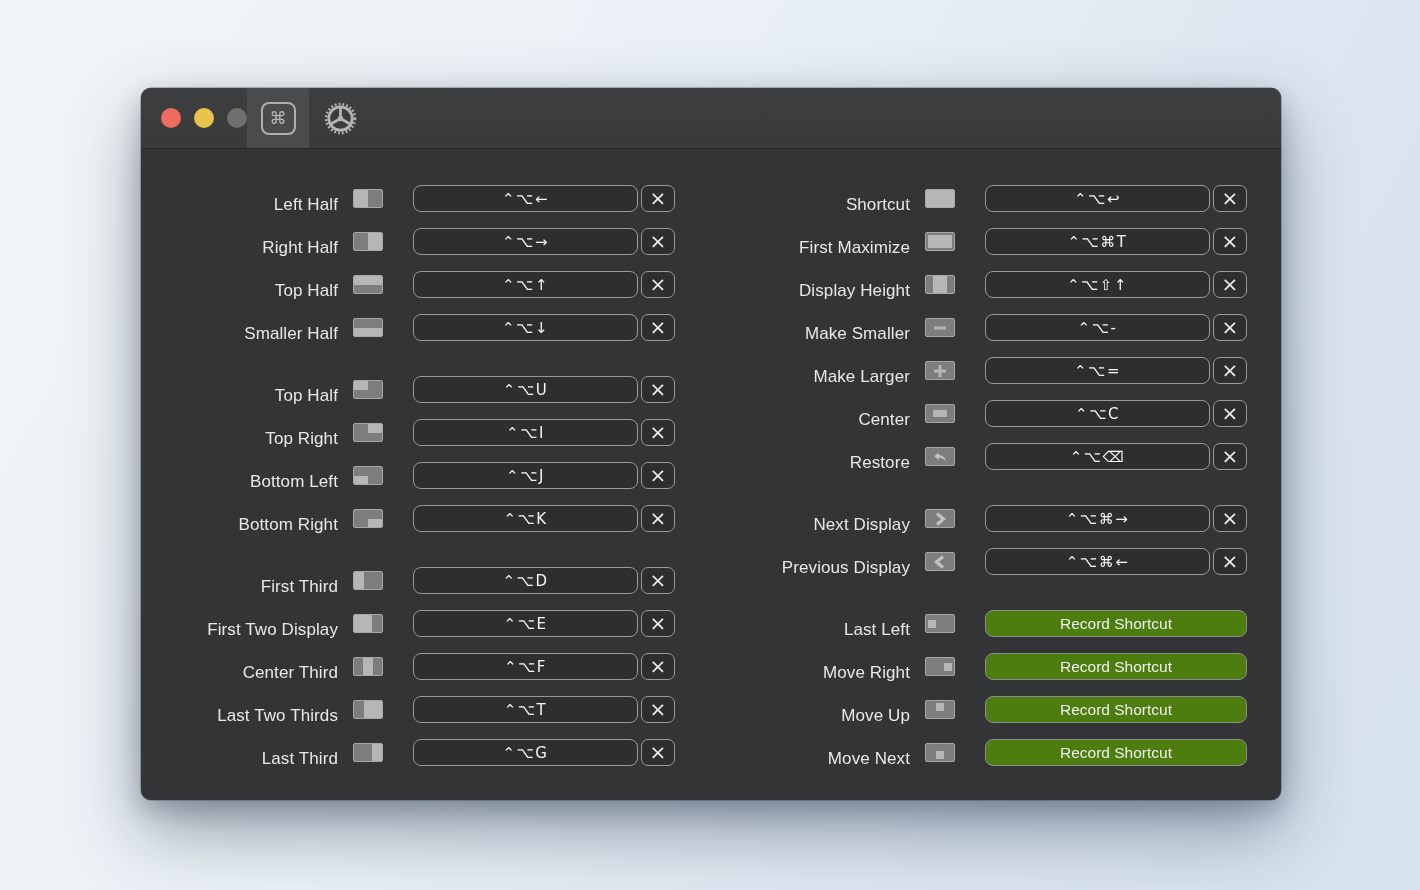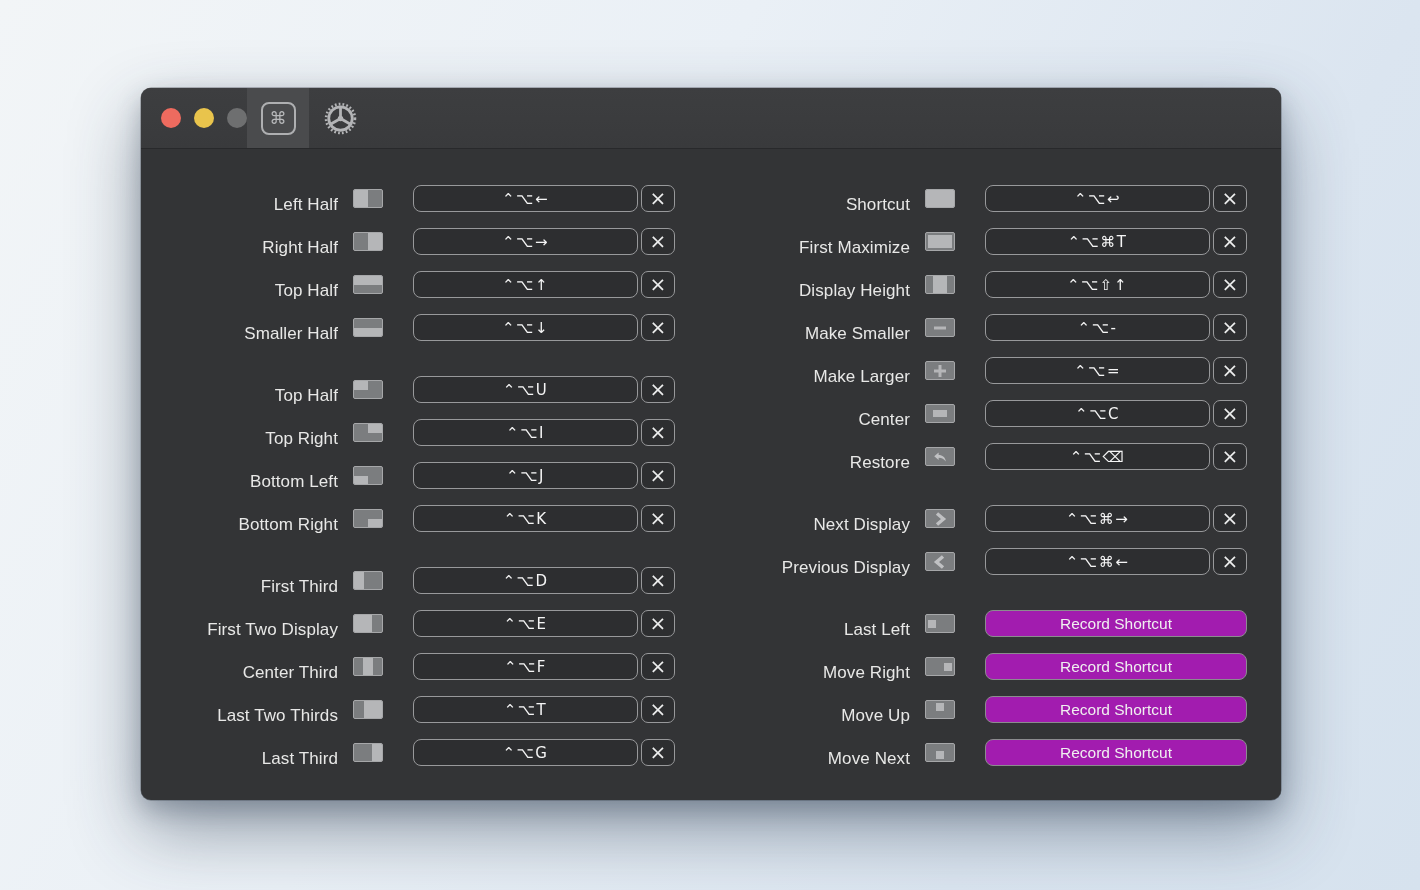--- a/index.html
+++ b/index.html
@@ -83,21 +83,21 @@
     color:#f5f5f5;font-family:"DejaVu Sans",sans-serif;font-size:15px;letter-spacing:1.5px;
   }
   .sc-clear{
     width:34px;height:27px;box-sizing:border-box;flex:none;
     border:1px solid #98999b;border-radius:7px;background:#2d2e30;
     display:flex;align-items:center;justify-content:center;
     color:#eceded;font-size:20px;font-family:"DejaVu Sans",sans-serif;line-height:1;padding-bottom:2px;
   }
   .record-btn{
     width:100%;height:27px;box-sizing:border-box;
-    border:1px solid #8b8c8e;border-radius:8px;background:#a21caf;
+    border:1px solid #8b8c8e;border-radius:8px;background:#4d7c0f;
     color:#f0f0f0;font-size:15.5px;font-family:"Liberation Sans",sans-serif;
     display:flex;align-items:center;justify-content:center;font-weight:500;
   }
 </style>
 </head>
 <body>
 
 <div>
   <div class="window">
 

